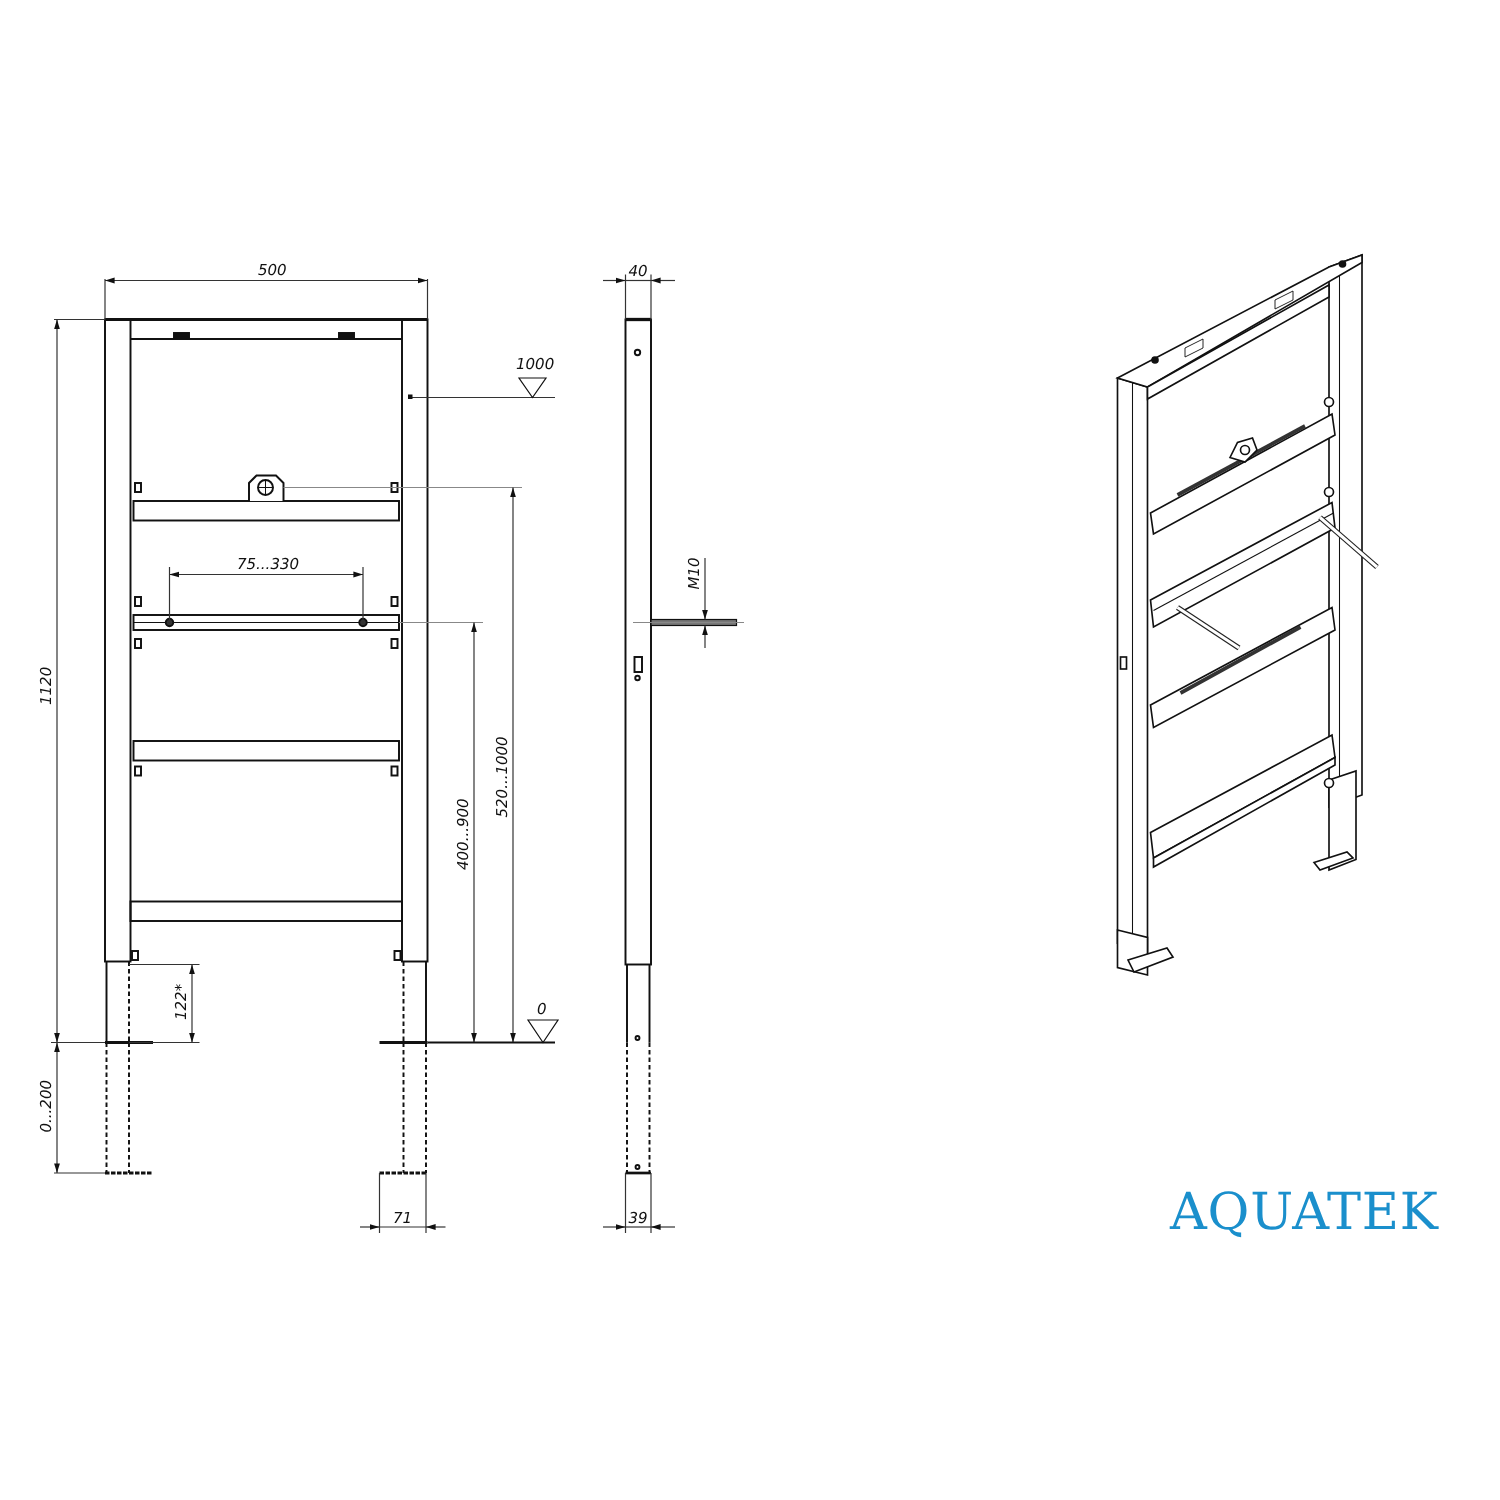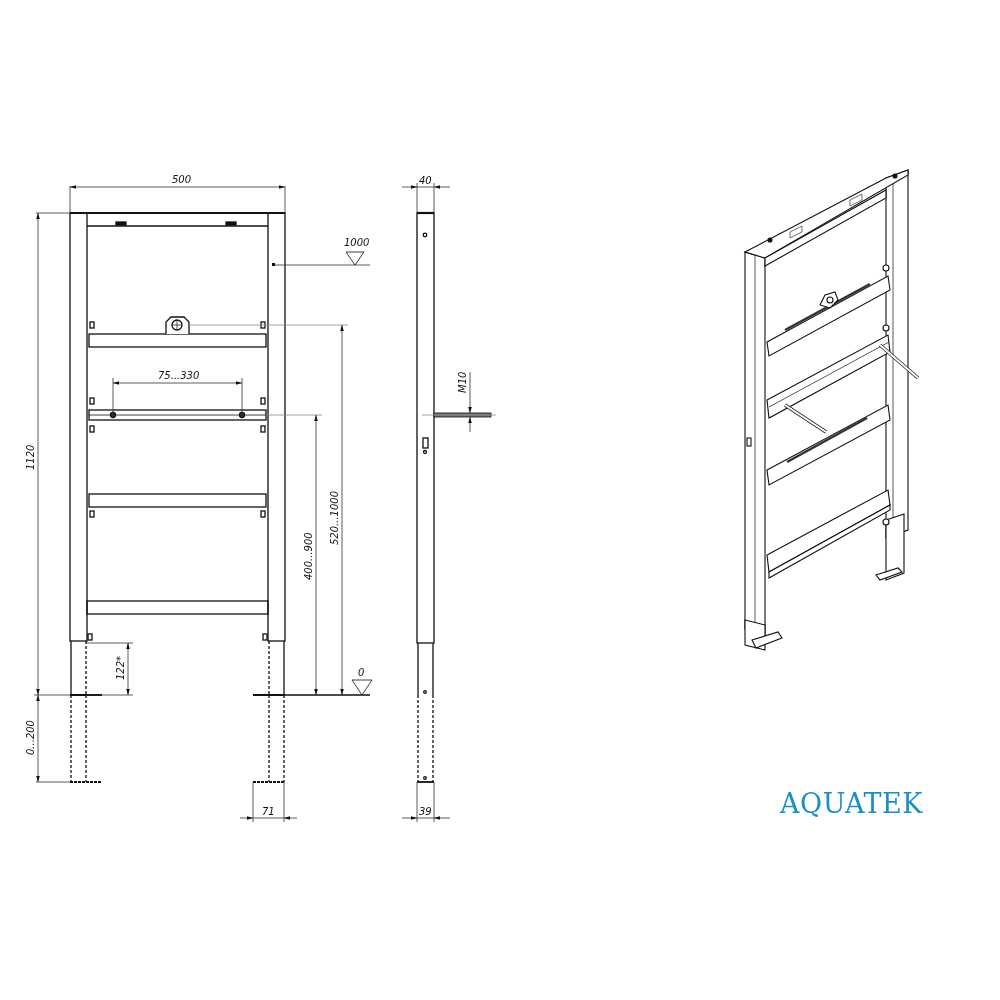--- a/index.html
+++ b/index.html
@@ -1,19 +1,19 @@
 <!DOCTYPE html>
 <html><head>
 <meta charset="utf-8">
 <style>
   html, body { margin: 0; padding: 0; background: #ffffff; }
   body { width: 1000px; height: 1000px; position: relative; overflow: hidden; font-family: "DejaVu Sans", sans-serif; }
   svg { position: absolute; left: 0; top: 0; }
   .dim-text { font-family: "DejaVu Sans", sans-serif; font-size: 10px; font-style: italic; fill: #111; }
-  .brand { position: absolute; left: 780px; top: 788px; font-family: "DejaVu Serif", serif; font-size: 27px; color: #1a8fcc; letter-spacing: 0.5px; }
+  .brand { position: absolute; left: 780px; top: 788px; font-family: "DejaVu Serif", serif; font-size: 34px; color: #1a8fcc; letter-spacing: 0.5px; }
 </style>
 </head>
 <body>
 
 <svg width="1000" height="1000" viewBox="0 0 1000 1000" xmlns="http://www.w3.org/2000/svg">
   <defs>
     <marker id="arr" viewBox="0 0 10 10" refX="10" refY="5" markerWidth="8" markerHeight="8" orient="auto-start-reverse">
       <path d="M0,2 L10,5 L0,8 z" fill="#111"></path>
     </marker>
   </defs>

